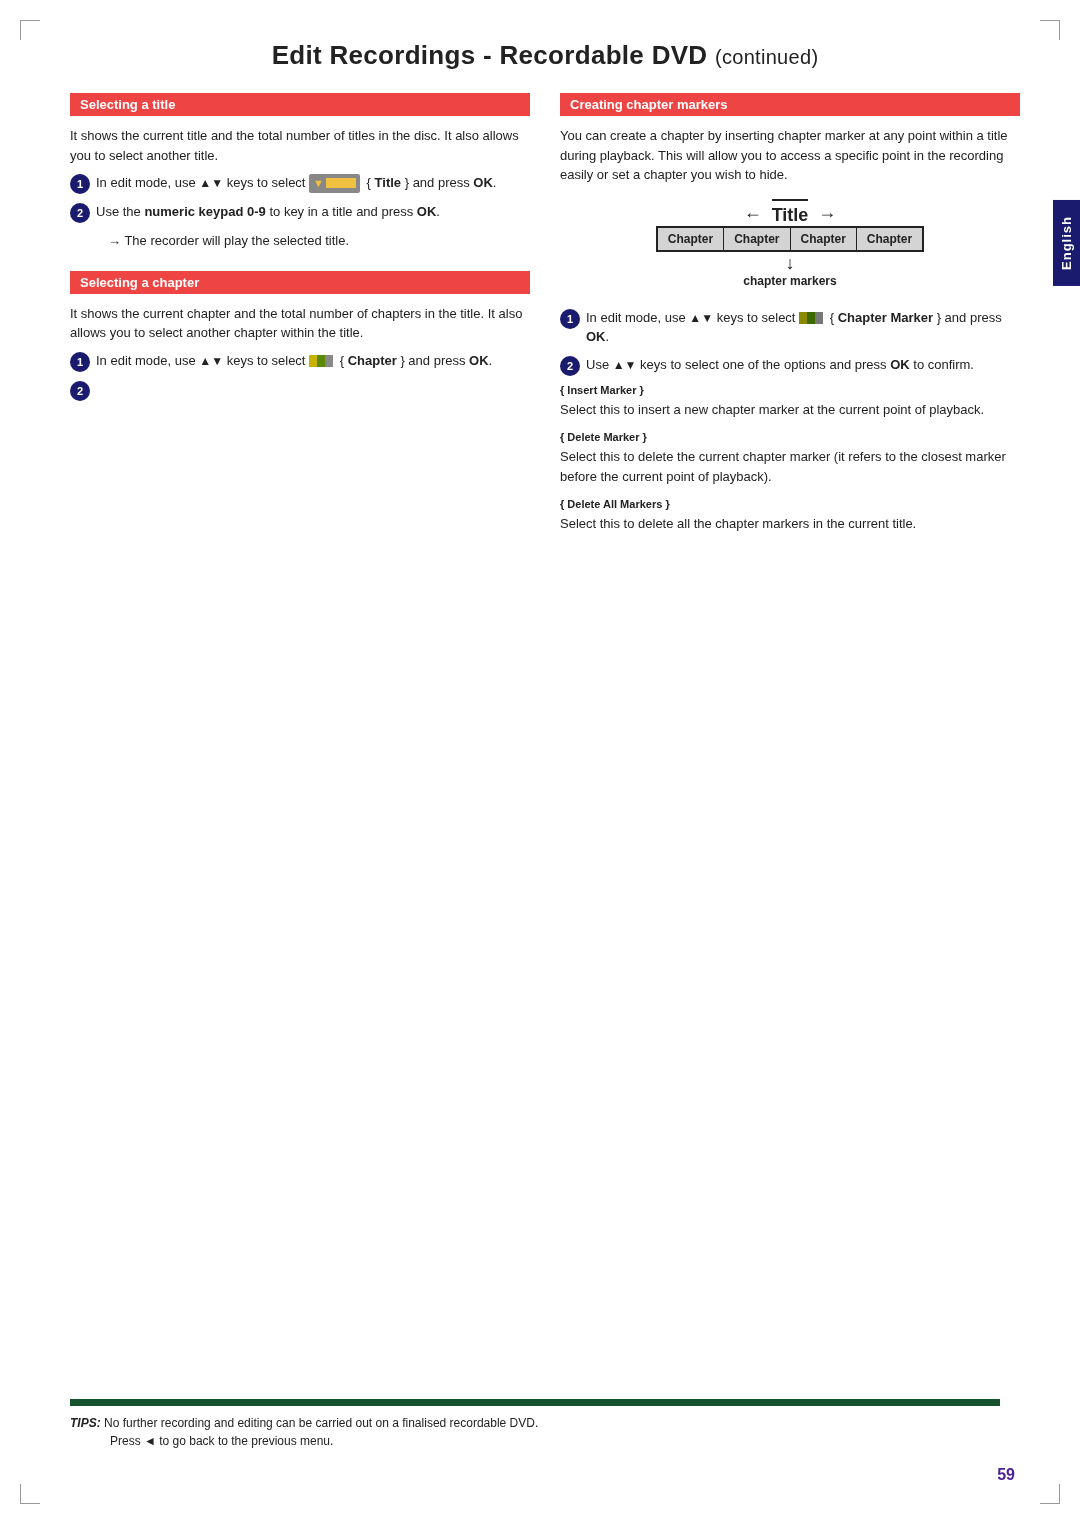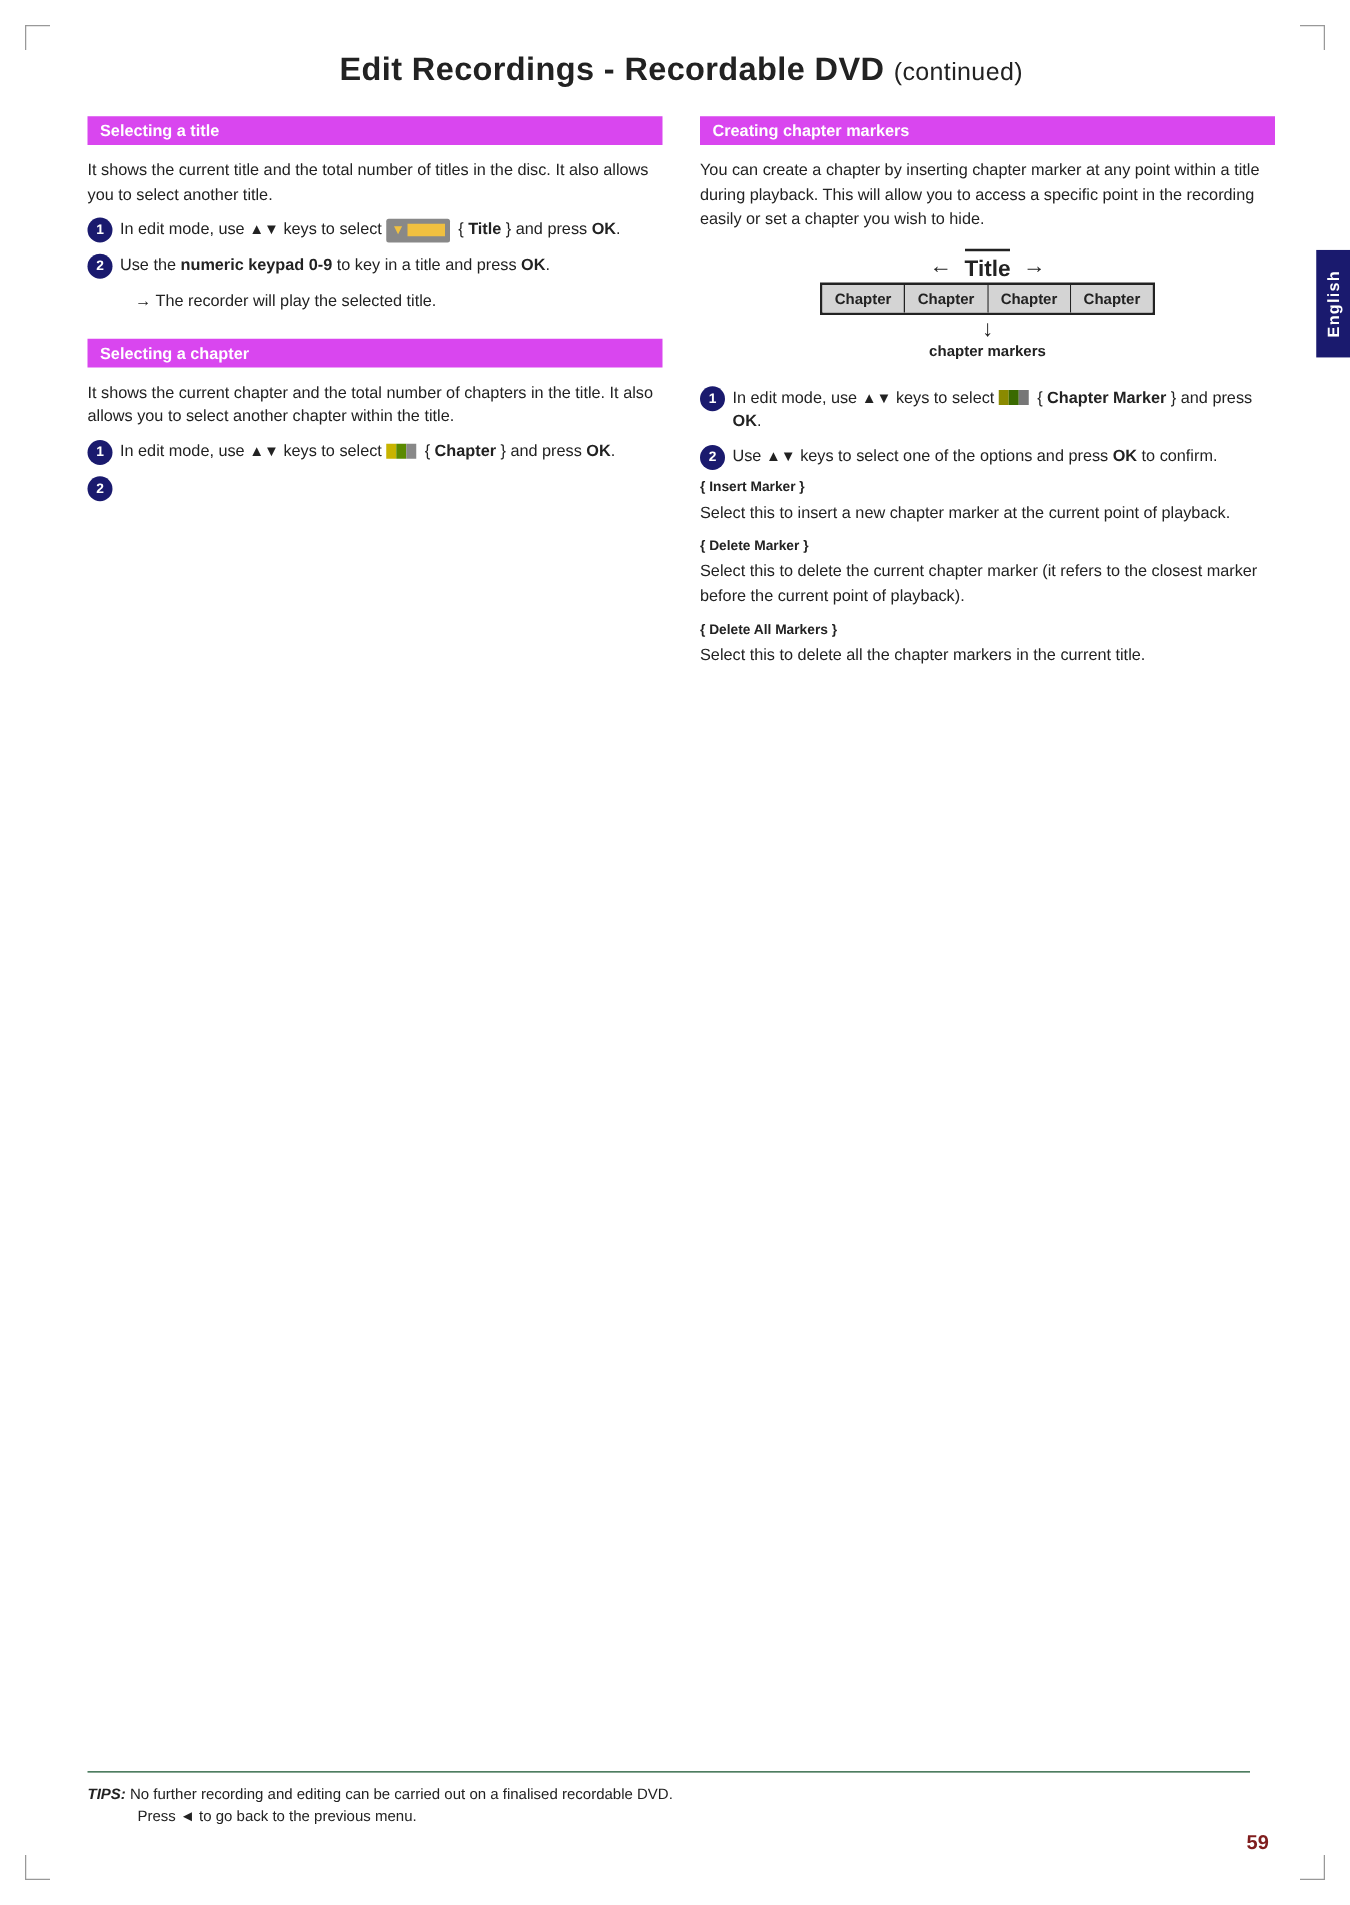--- a/index.html
+++ b/index.html
@@ -59,21 +59,21 @@
       min-width: 0;
     }
 
     .right-col {
       flex: 1;
       min-width: 0;
     }
 
     
     .section-header {
-      background: #d946ef;
+      background: #ef4444;
       color: #fff;
       font-weight: bold;
       font-size: 13px;
       padding: 4px 10px;
       margin-bottom: 10px;
     }
 
     .section-body {
       margin-bottom: 20px;
     }
@@ -267,32 +267,32 @@
       letter-spacing: 1px;
     }
 
     
     .page-number {
       position: absolute;
       bottom: 40px;
       right: 65px;
       font-size: 16px;
       font-weight: bold;
-      color: #7f1d1d;
+      color: #4c1d95;
     }
 
     
     .tips-section {
       position: absolute;
-      bottom: 62px;
+      bottom: 74px;
       left: 70px;
       right: 80px;
       font-size: 12px;
       line-height: 1.5;
-      border-top: 1px solid #14532d;
+      border-top: 7px solid #14532d;
       padding-top: 8px;
     }
     .tips-label {
       font-weight: bold;
       font-style: italic;
     }
 
     
     .updown-arrows {
       font-size: 12px;

